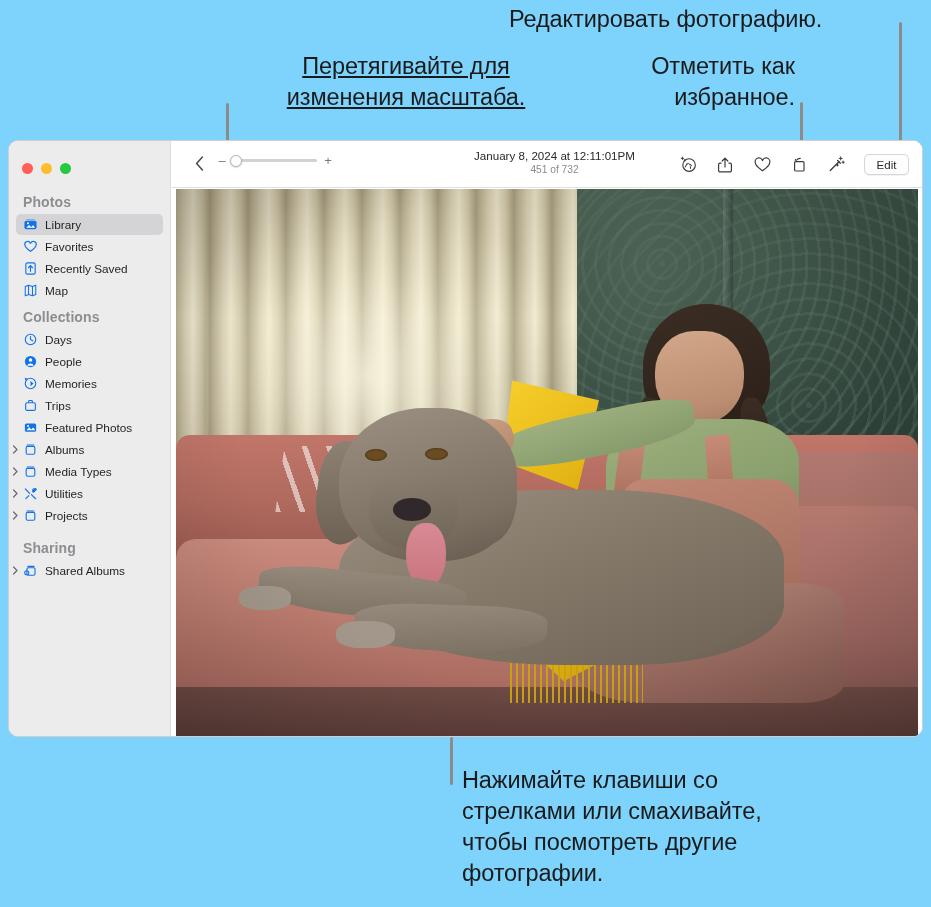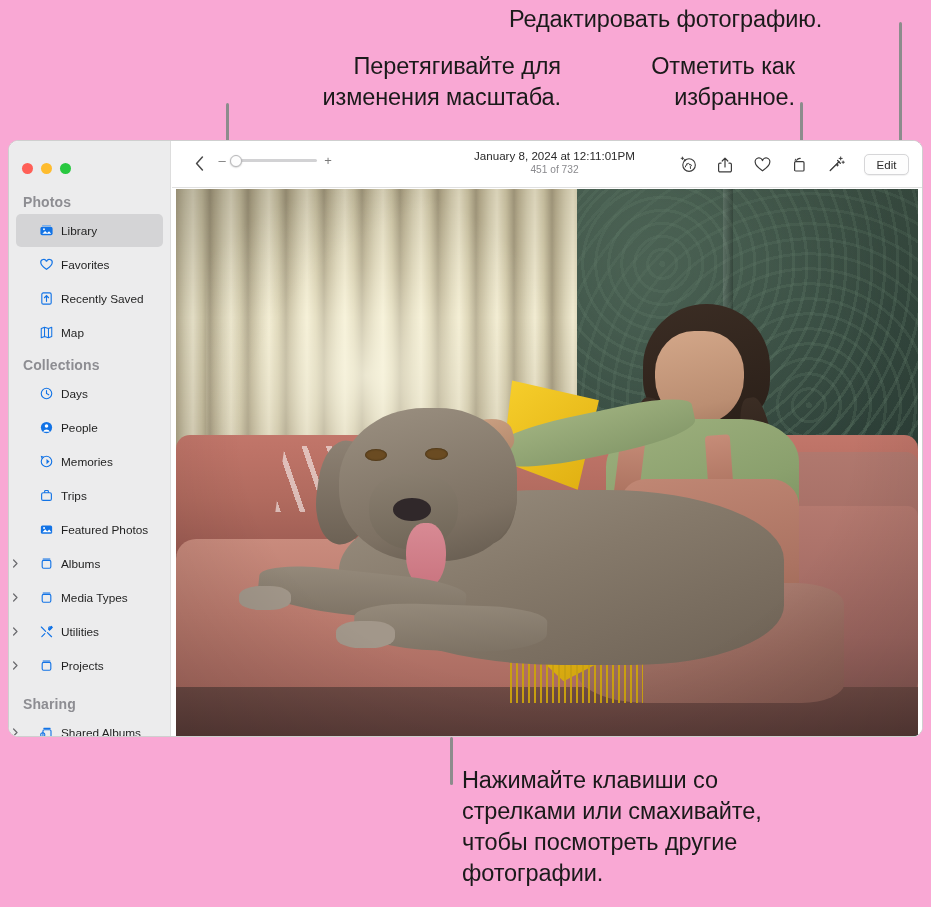--- a/index.html
+++ b/index.html
@@ -2,33 +2,33 @@
 <html><head>
 <meta charset="utf-8">
 <style>
   * { box-sizing: border-box; margin: 0; padding: 0; }
   html, body {
     width: 931px; height: 907px;
     background: #ffffff;
     font-family: "Liberation Sans", "DejaVu Sans", sans-serif;
     overflow: hidden;
   }
-  #root { position: relative; width: 931px; height: 907px; background: #f9a8d4; }
+  #root { position: relative; width: 931px; height: 907px; background: #7dd3fc; }
 
   
   .callout {
     position: absolute;
     color: #1a1a1a;
     font-size: 23.5px;
     line-height: 31px;
     letter-spacing: -0.1px;
     white-space: pre-line;
   }
   #callout-edit   { left: 509px; top: 4px;  width: 420px; text-align: left; }
-  #callout-zoom   { left: 231px; top: 51px; width: 330px; text-align: right; }
+  #callout-zoom   { left: 241px; top: 51px; width: 330px; text-align: center; text-decoration: underline; }
   #callout-fav    { left: 585px; top: 51px; width: 210px; text-align: right; }
   #callout-arrows { left: 462px; top: 765px; width: 420px; text-align: left; }
 
   .leader {
     position: absolute;
     width: 2.5px;
     background: #8c8c8c;
     border-radius: 2px;
   }
   #leader-zoom   { left: 226px; top: 103px; height: 60px; }
@@ -69,23 +69,23 @@
     padding: 0 0 3px 14px;
     letter-spacing: 0.1px;
   }
   #sec-photos { margin-top: 20px; }
   #sec-collections { margin-top: 8px; }
   #sec-sharing { margin-top: 14px; }
 
   .sb-item {
     display: flex;
     align-items: center;
-    height: 33px;
+    height: 21px;
     margin: 1px 7px;
-    padding-left: 23px;
+    padding-left: 7px;
     border-radius: 5px;
     font-size: 11.8px;
     color: #1f1f1f;
     position: relative;
   }
   .sb-item.selected { background: #d4d4d6; }
   .sb-ico {
     width: 15px; height: 15px;
     margin-right: 7px;
     display: inline-flex;

